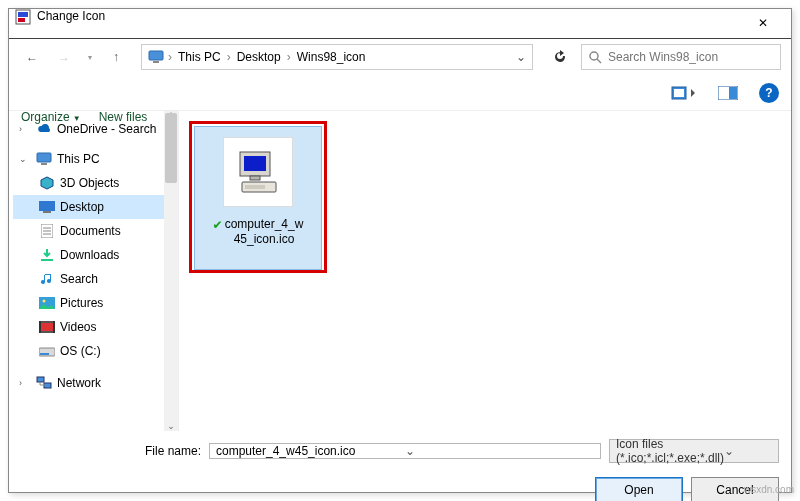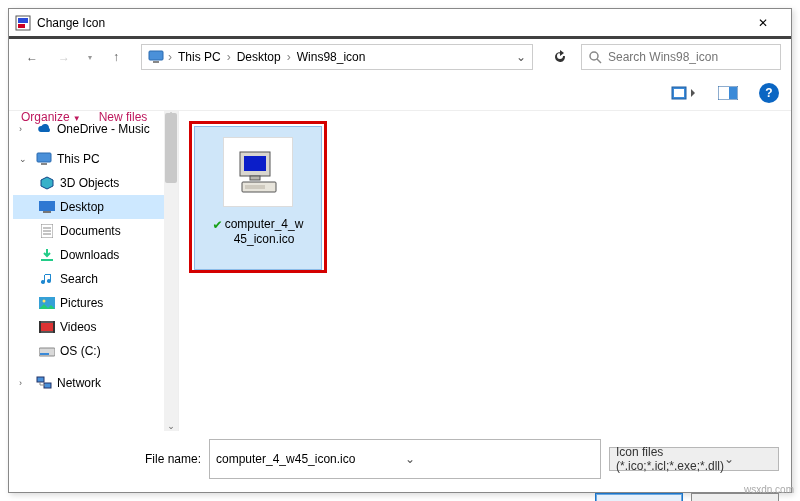--- a/index.html
+++ b/index.html
@@ -1,37 +1,37 @@
 <!DOCTYPE html>
 <html><head>
 <meta charset="utf-8">
 <style>
 * { margin: 0; padding: 0; box-sizing: border-box; font-family: "Segoe UI", Tahoma, sans-serif; font-size: 12px; }
 body { background: #fff; width: 800px; height: 501px; overflow: hidden; position: relative; }
 .dialog { position: absolute; left: 8px; top: 8px; width: 784px; height: 485px; border: 1px solid #888; background: #fff; box-shadow: 2px 2px 6px rgba(0,0,0,.15); }
-.titlebar { height: 30px; display: flex; align-items: center; padding: 0 6px; border-bottom: 3px solid #404040; }
+.titlebar { height: 30px; display: flex; align-items: flex-start; padding: 0 6px; border-bottom: 1px solid #404040; }
 .titlebar .app-icon { width: 16px; height: 16px; margin-right: 6px; }
 .titlebar .title { flex: 1; font-size: 12px; color: #000; }
 .titlebar .close { width: 44px; height: 28px; display: flex; align-items: center; justify-content: center; color: #000; }
 .navrow { height: 36px; display: flex; align-items: center; padding: 0 10px; gap: 6px; }
 .navrow .navbtn { width: 26px; height: 26px; display: flex; align-items: center; justify-content: center; color: #555; }
 .navrow .navbtn.disabled { color: #ccc; }
 .navrow .chev { width: 14px; height: 26px; display: flex; align-items: center; justify-content: center; color: #999; font-size: 8px; }
 .navrow .up { color: #555; }
 .crumbs { flex: 1; height: 26px; border: 1px solid #ccc; display: flex; align-items: center; padding: 0 6px; gap: 4px; background: #fff; margin: 0 6px; }
 .crumbs .seg { color: #000; padding: 2px 2px; }
 .crumbs .sep { color: #888; }
 .crumbs .spacer { flex: 1; }
 .crumbs .drop { color: #555; }
 .refresh { width: 30px; height: 26px; display: flex; align-items: center; justify-content: center; border: 1px solid transparent; color: #333; }
 .searchbox { width: 200px; height: 26px; border: 1px solid #ccc; display: flex; align-items: center; padding: 0 6px; gap: 6px; color: #888; }
 .searchbox .glass { color: #888; }
 .searchbox input { border: none; outline: none; flex: 1; color: #444; font-size: 12px; background: transparent; }
 .toolbar { height: 36px; display: flex; align-items: center; padding: 0 12px; gap: 18px; border-bottom: 1px solid #eee; }
-.toolbar .link { color: #be185d; margin-top: 48px; }
+.toolbar .link { color: #14532d; margin-top: 48px; }
 .toolbar .link .drop { font-size: 8px; margin-left: 3px; }
 .toolbar .spacer { flex: 1; }
 .toolbar .rightico { width: 26px; height: 22px; display: flex; align-items: center; justify-content: center; }
 .toolbar .help { width: 20px; height: 20px; border-radius: 50%; background: #0b66c3; color: #fff; display: flex; align-items: center; justify-content: center; font-weight: bold; font-size: 12px; }
 .body { display: flex; height: 320px; }
 .sidebar { width: 170px; border-right: 1px solid #eee; padding: 6px 0; overflow: hidden; position: relative; }
 .sidebar .sbar { position: absolute; right: 0; top: 0; bottom: 0; width: 14px; background: #f1f1f1; }
 .sidebar .thumb { position: absolute; right: 1px; top: 2px; width: 12px; height: 70px; background: #c9c9c9; border-radius: 2px; }
 .tree { padding: 0 0 0 4px; }
 .tree .row { height: 24px; display: flex; align-items: center; gap: 5px; padding-left: 6px; color: #000; }
@@ -41,21 +41,21 @@
 .tree .ico { width: 16px; height: 16px; display: inline-flex; align-items: center; justify-content: center; }
 .content { flex: 1; padding: 10px; }
 .hl { border: 3px solid #d40000; width: 138px; height: 152px; padding: 2px; }
 .item { width: 128px; height: 144px; background: #cfe6f9; border: 1px solid #8bbbe8; display: flex; flex-direction: column; align-items: center; padding: 10px 4px 4px; }
 .item .thumbico { width: 70px; height: 70px; background: #fff; border: 1px solid #dcdcdc; display: flex; align-items: center; justify-content: center; margin-bottom: 10px; }
 .item .caption { text-align: center; line-height: 1.25; color: #000; display: flex; align-items: flex-start; gap: 2px; }
 .item .caption .sync { color: #16a016; font-size: 12px; margin-top: 1px; }
 .bottom { padding: 8px 12px 10px; }
 .row1 { display: flex; align-items: center; gap: 8px; margin-left: 100px; }
 .row1 .lbl { width: 64px; text-align: right; margin-left: 16px; }
-.row1 .combo { flex: 1; height: 40px; border: 1px solid #b7b7b7; display: flex; align-items: center; padding: 0 6px; background: #fff; }
+.row1 .combo { flex: 1; height: 16px; border: 1px solid #b7b7b7; display: flex; align-items: center; padding: 0 6px; background: #fff; }
 .row1 .combo span { flex: 1; }
 .row1 .combo .dd { color: #555; }
 .row1 .typebox { width: 170px; height: 24px; border: 1px solid #b7b7b7; background: #eee; display: flex; align-items: center; padding: 0 6px; }
 .row1 .typebox span { flex: 1; color: #333; }
 .row1 .typebox .dd { color: #555; }
 .row2 { display: flex; justify-content: flex-end; gap: 8px; margin-top: 14px; }
 .row2 button { width: 88px; height: 26px; border: 1px solid #888; background: #eee; font-size: 12px; }
 .row2 button.primary { border: 1px solid #1b74c8; box-shadow: inset 0 0 0 1px #6aa8e2; background: #e7f1fb; }
 .watermark { position: absolute; right: 6px; bottom: 6px; font-size: 10px; color: #aaa; }
 svg { display: block; }
@@ -141,21 +141,21 @@
     <div class="sidebar">
       <div class="tree">
 
         <div class="row">
           <span class="exp">›</span>
           <span class="ico">
               <svg width="16" height="12">
                 <path d="M5 9a3 3 0 0 1 .5-6A4 4 0 0 1 13 5a2.5 2.5 0 0 1 0 4z" fill="#0a64b8"></path>
               </svg>
             </span>
-          <span>OneDrive - Music</span>
+          <span>OneDrive - Search</span>
         </div>
 
         <div style="height:6px"></div>
 
         <div class="row">
           <span class="exp">⌄</span>
           <span class="ico">
               <svg width="16" height="14">
                 <rect x="1" y="1" width="14" height="9" rx="1" fill="#4a90d9" stroke="#2a6bb0"></rect>
                 <rect x="5" y="11" width="6" height="2" fill="#888"></rect>

